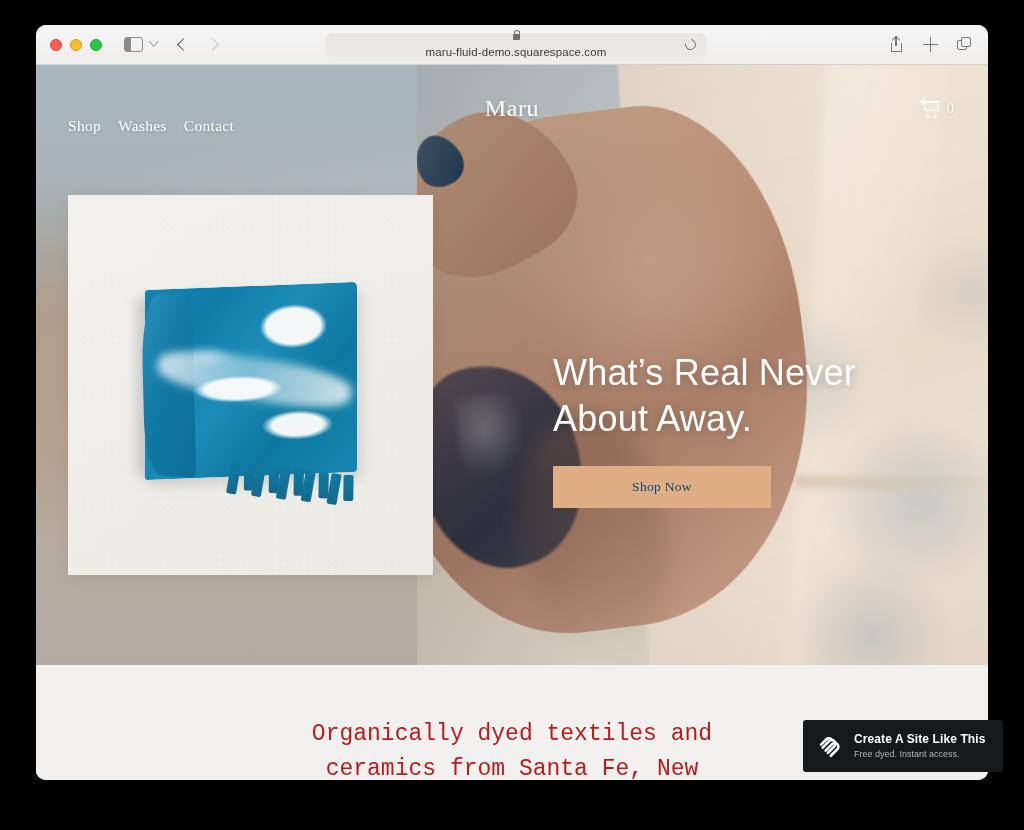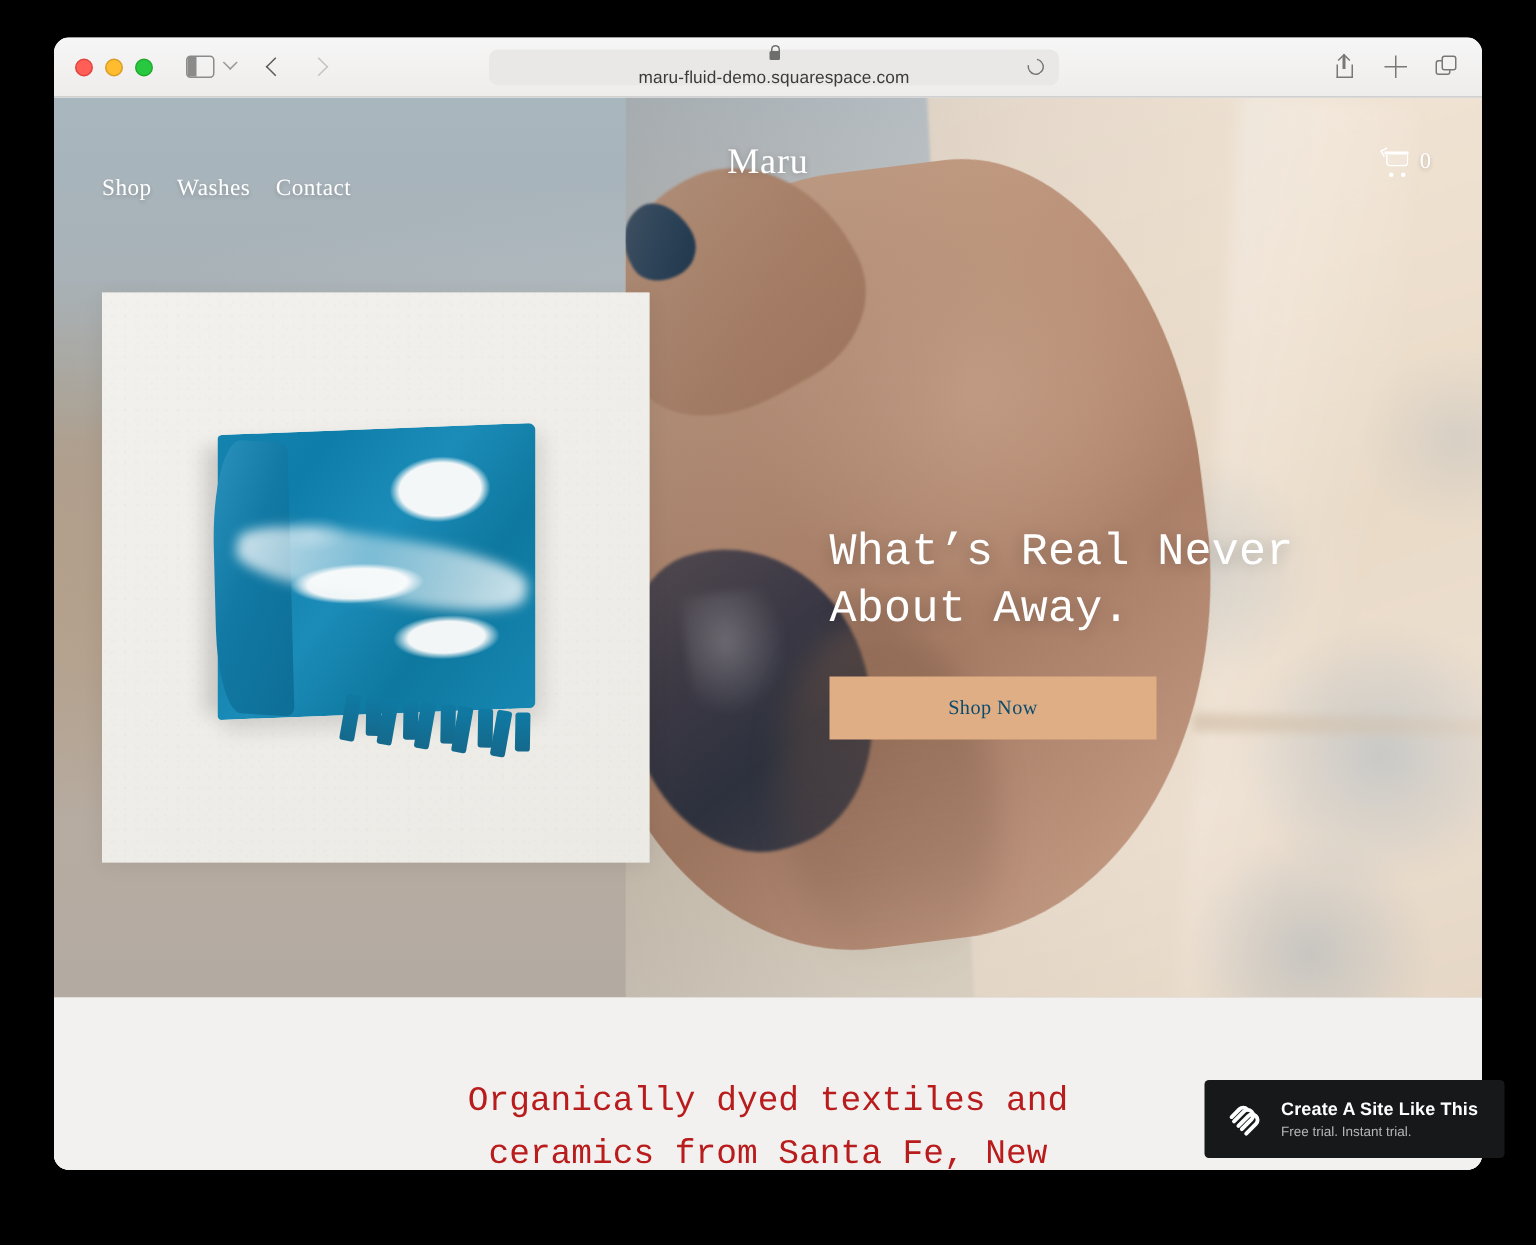--- a/index.html
+++ b/index.html
@@ -438,22 +438,22 @@
   .fringe i:nth-child(even) { height: 68%; transform: rotate(-5deg); }
 
   
   .hero-copy {
     position: absolute;
     left: 517px; top: 285px;
     width: 400px;
     z-index: 7;
   }
   .hero-title {
-    font-family: Liberation Mono, monospace;
-    font-size: 30px;
+    font-family: Liberation Sans, sans-serif;
+    font-size: 36px;
     line-height: 1.28;
     color: #ffffff;
     letter-spacing: 0.2px;
     text-shadow: 0 2px 10px rgba(0,0,0,0.22);
     font-weight: normal;
   }
   .shop-now {
     margin-top: 24px;
     width: 218px; height: 42px;
     background: #dfae85;
@@ -631,15 +631,15 @@
 <div class="sqsp-badge">
   <svg class="sqsp-logo" viewBox="0 0 32 32">
     <g fill="none" stroke="#ffffff" stroke-width="3.2" stroke-linecap="round">
       <path d="M7 18 L15 10 a4.5 4.5 0 0 1 6.4 6.4 L13.4 24.4"></path>
       <path d="M10.6 21.6 L18.6 13.6 a4.5 4.5 0 0 1 6.4 6.4 L17 28"></path>
       <path d="M5 14.4 L11.4 8 a4.5 4.5 0 0 1 6.4 0"></path>
     </g>
   </svg>
   <div class="sqsp-txt">
     <div class="sqsp-title">Create A Site Like This</div>
-    <div class="sqsp-sub">Free trial. Instant trial.</div>
+    <div class="sqsp-sub">Free dyed. Instant access.</div>
   </div>
 </div>
 
 </body></html>

